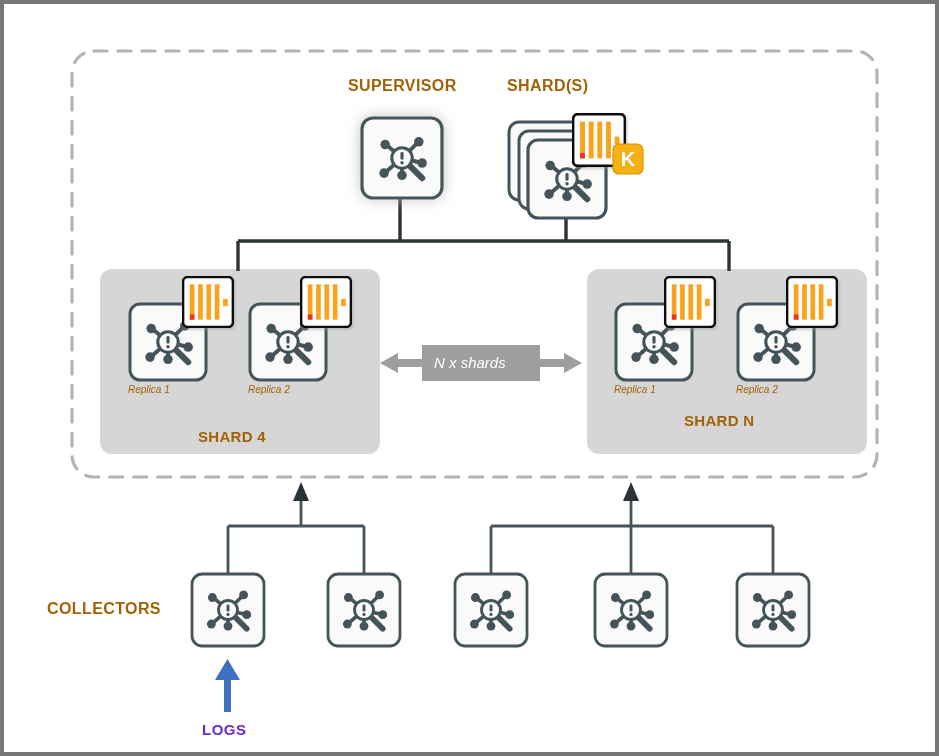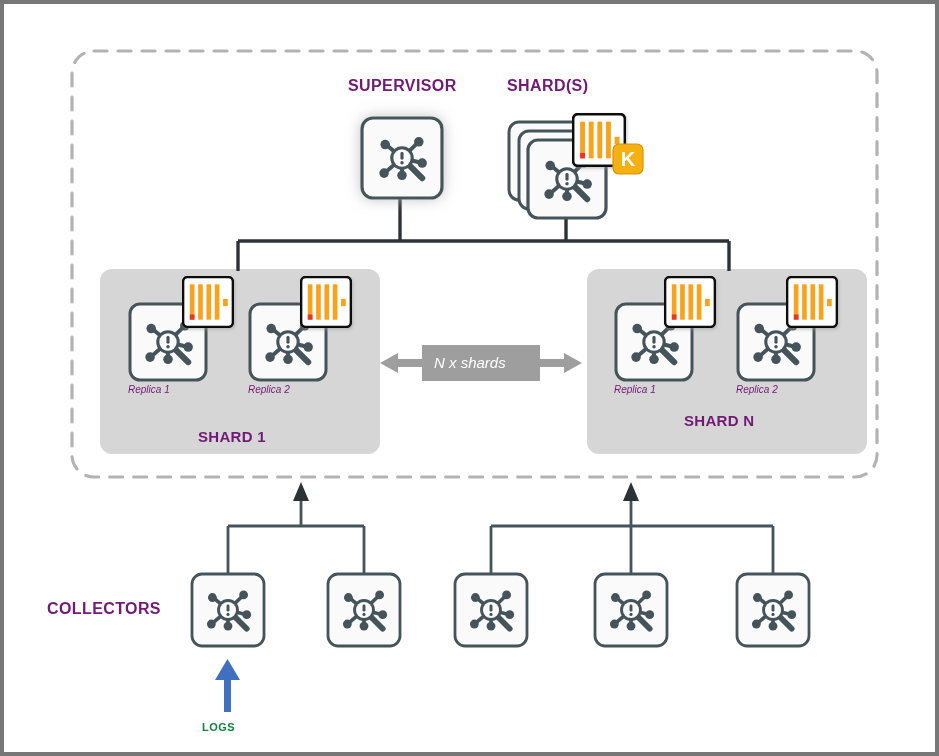--- a/index.html
+++ b/index.html
@@ -23,41 +23,41 @@
   #svg-layer {
     position: absolute;
     left: 0;
     top: 0;
     width: 939px;
     height: 756px;
   }
   .lbl {
     position: absolute;
     white-space: nowrap;
-    color: #701a75;
+    color: #a16207;
   }
   .lbl-head {
     font-size: 16px;
     font-weight: bold;
     letter-spacing: 0.4px;
   }
   .lbl-shard {
     font-size: 15px;
     font-weight: bold;
     letter-spacing: 0.3px;
   }
   .lbl-replica {
     font-size: 10px;
     font-weight: normal;
     font-style: italic;
   }
   .lbl-logs {
-    font-size: 11px;
+    font-size: 15px;
     font-weight: bold;
-    color: #15803d;
+    color: #6d28d9;
     letter-spacing: 0.5px;
   }
   .lbl-nx {
     font-size: 15px;
     font-weight: normal;
     font-style: italic;
     color: #ffffff;
   }
 </style>
 </head>
@@ -240,21 +240,21 @@
   </svg>
 
   <div class="lbl lbl-head" style="left:344px; top:73px;">SUPERVISOR</div>
 
   <div class="lbl lbl-head" style="left:503px; top:73px;">SHARD(S)</div>
 
   <div class="lbl lbl-nx" style="left:430px; top:350px;">N x shards</div>
 
   <div class="lbl lbl-replica" style="left:124px; top:380px;">Replica 1</div>
   <div class="lbl lbl-replica" style="left:244px; top:380px;">Replica 2</div>
-  <div class="lbl lbl-shard" style="left:194px; top:424px;">SHARD 1</div>
+  <div class="lbl lbl-shard" style="left:194px; top:424px;">SHARD 4</div>
 
   <div class="lbl lbl-replica" style="left:610px; top:380px;">Replica 1</div>
   <div class="lbl lbl-replica" style="left:732px; top:380px;">Replica 2</div>
   <div class="lbl lbl-shard" style="left:680px; top:408px;">SHARD N</div>
 
   <div class="lbl lbl-head" style="left:43px; top:596px;">COLLECTORS</div>
 
   <div class="lbl lbl-logs" style="left:198px; top:717px;">LOGS</div>
 
 </div>

